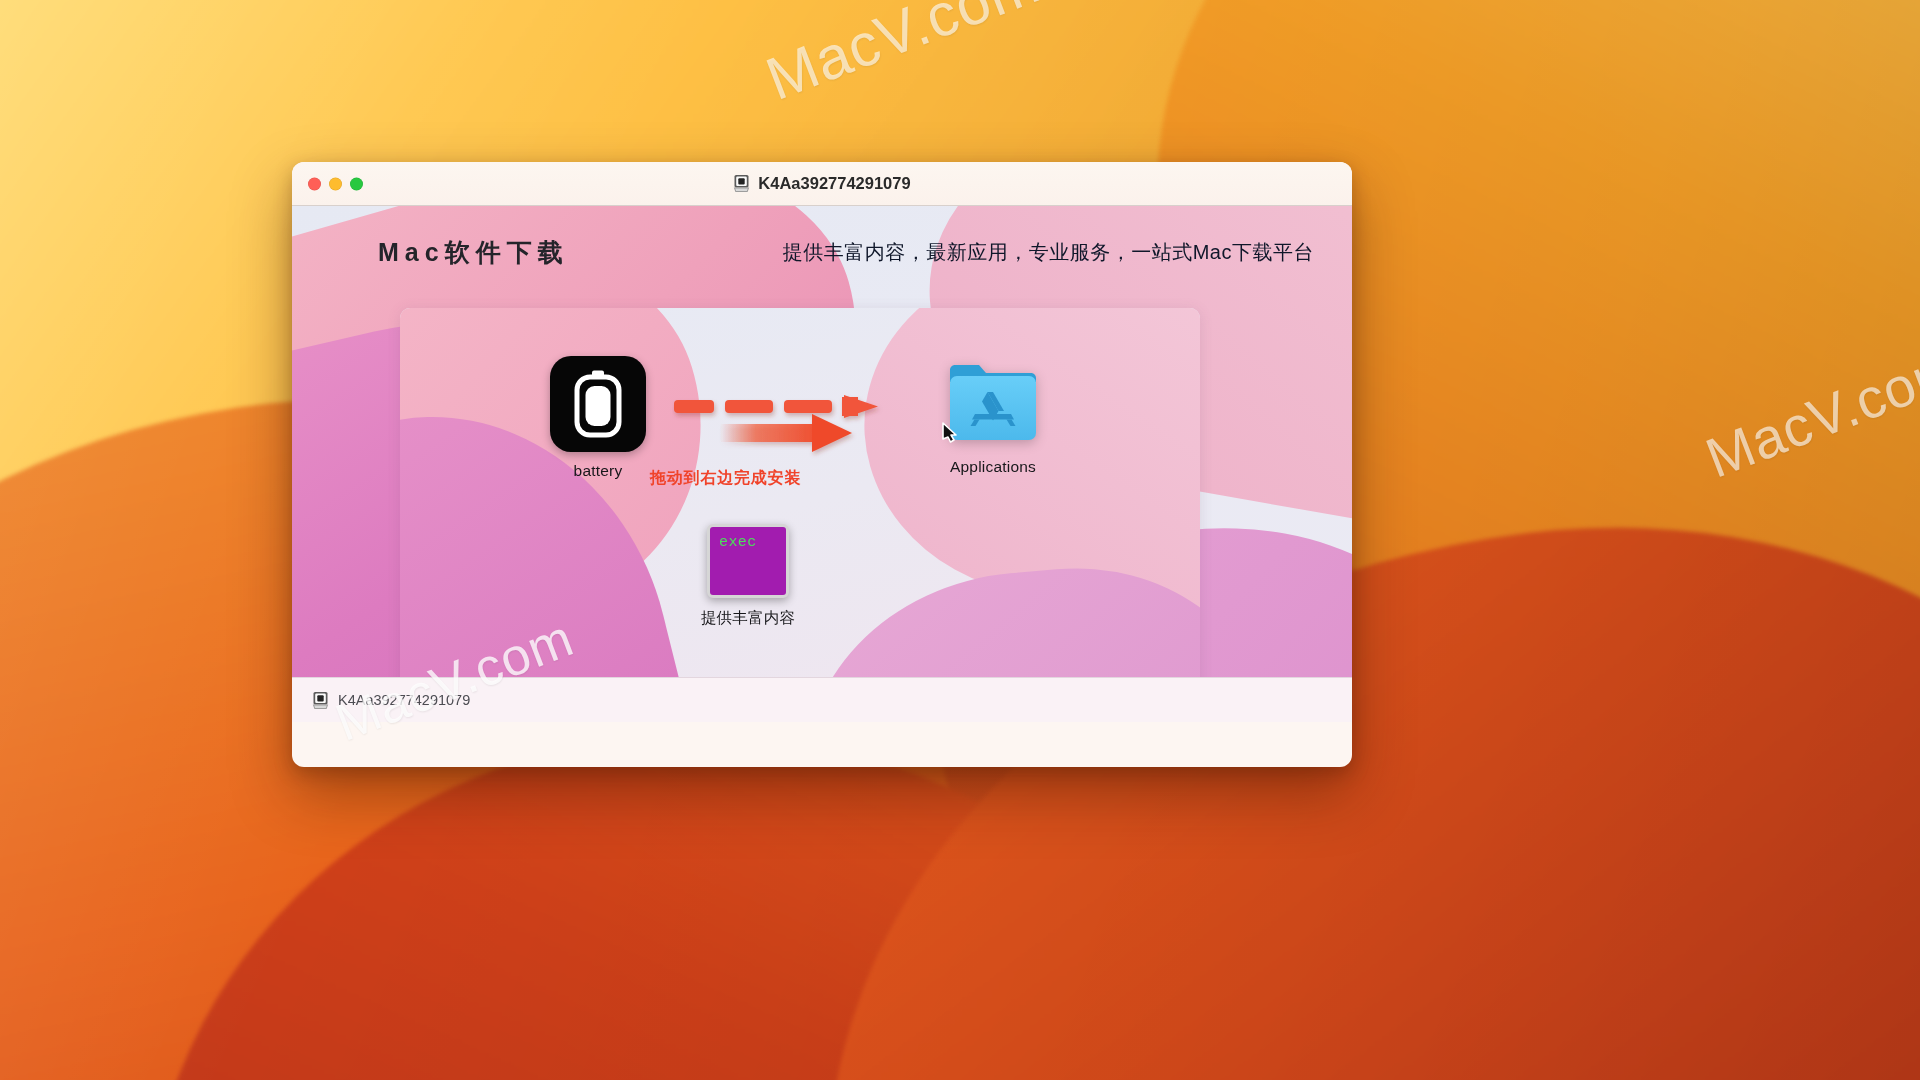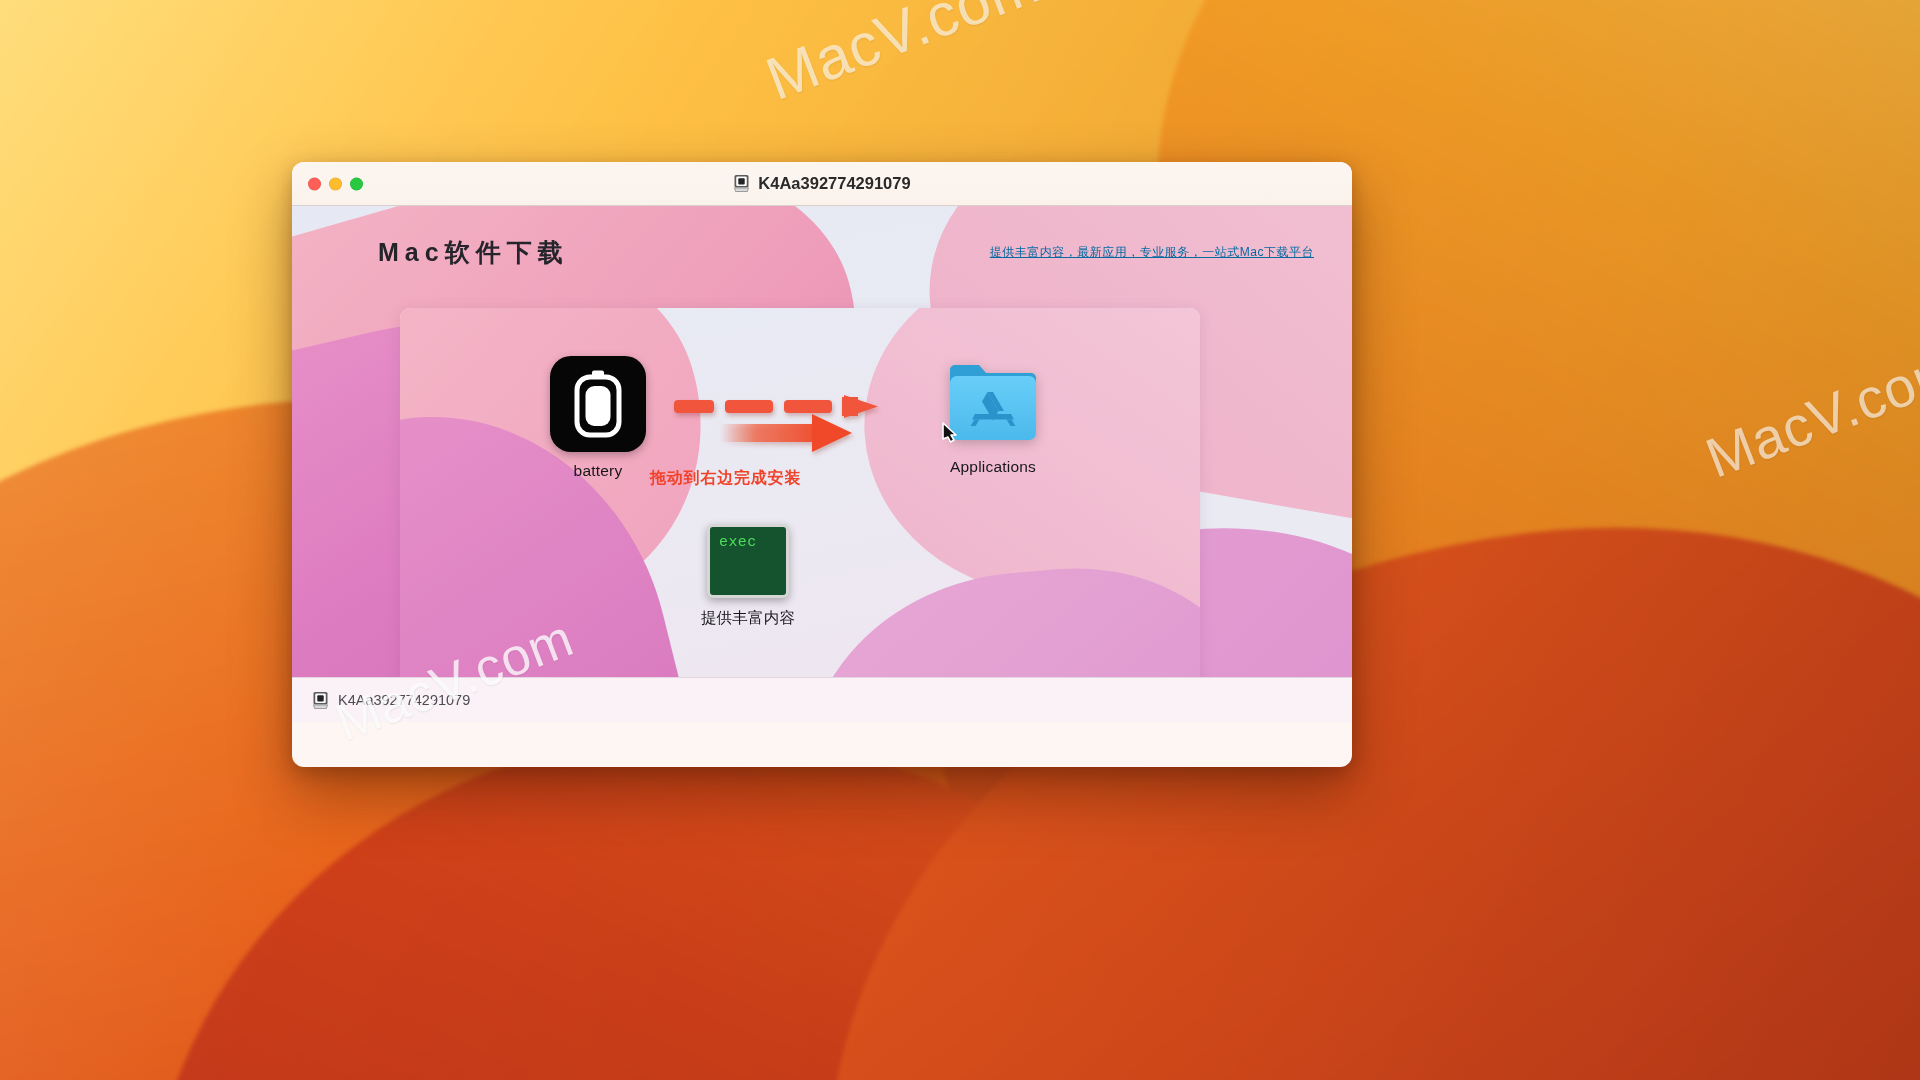--- a/index.html
+++ b/index.html
@@ -149,21 +149,21 @@
     position:absolute; left:0; right:0; top:0; height:92px;
     display:flex; align-items:center; z-index:3;margin-left:44px;
   }
   #app-title {
     margin-left:42px;
     font-size:25px; font-weight:bold; color:#24242a;
     letter-spacing:6px;
   }
   #app-subtitle {
     margin-left:auto; margin-right:38px;
-    font-size:12px; color:#0369a1; letter-spacing:.5px;text-decoration:underline;
+    font-size:20px; color:#0f172a; letter-spacing:.5px;
   }
 
   
   #drop-panel {
     position:absolute;
     left:108px; top:102px;
     width:800px; height:412px;
     border-radius:10px 10px 0 0;
     overflow:hidden;
     box-shadow:0 2px 14px rgba(110,70,110,.14);
@@ -214,21 +214,21 @@
 
   #item-applications { left:498px; top:48px; width:190px; }
   .appfolder-wrap { position:relative; width:104px; height:92px; margin:0 auto; }
   .appfolder-svg { width:104px; height:92px; display:block;
                    filter:drop-shadow(0 3px 6px rgba(0,0,0,.22)); }
   .alias-badge { position:absolute; left:-2px; bottom:4px; width:26px; height:26px; }
 
   #item-exec { left:258px; top:216px; width:180px; }
   .term-tile {
     width:82px; height:74px; margin:0 auto;
-    background:#14532d; border:3px solid #d6d6d6; border-radius:6px;
+    background:#a21caf; border:3px solid #d6d6d6; border-radius:6px;
     box-shadow:0 3px 8px rgba(0,0,0,.3);
     position:relative;
   }
   .term-text {
     position:absolute; left:9px; top:7px;
     font-family:"Liberation Mono", monospace;
     font-size:15px; color:#4ddc5c; letter-spacing:.4px;
   }
 
   

